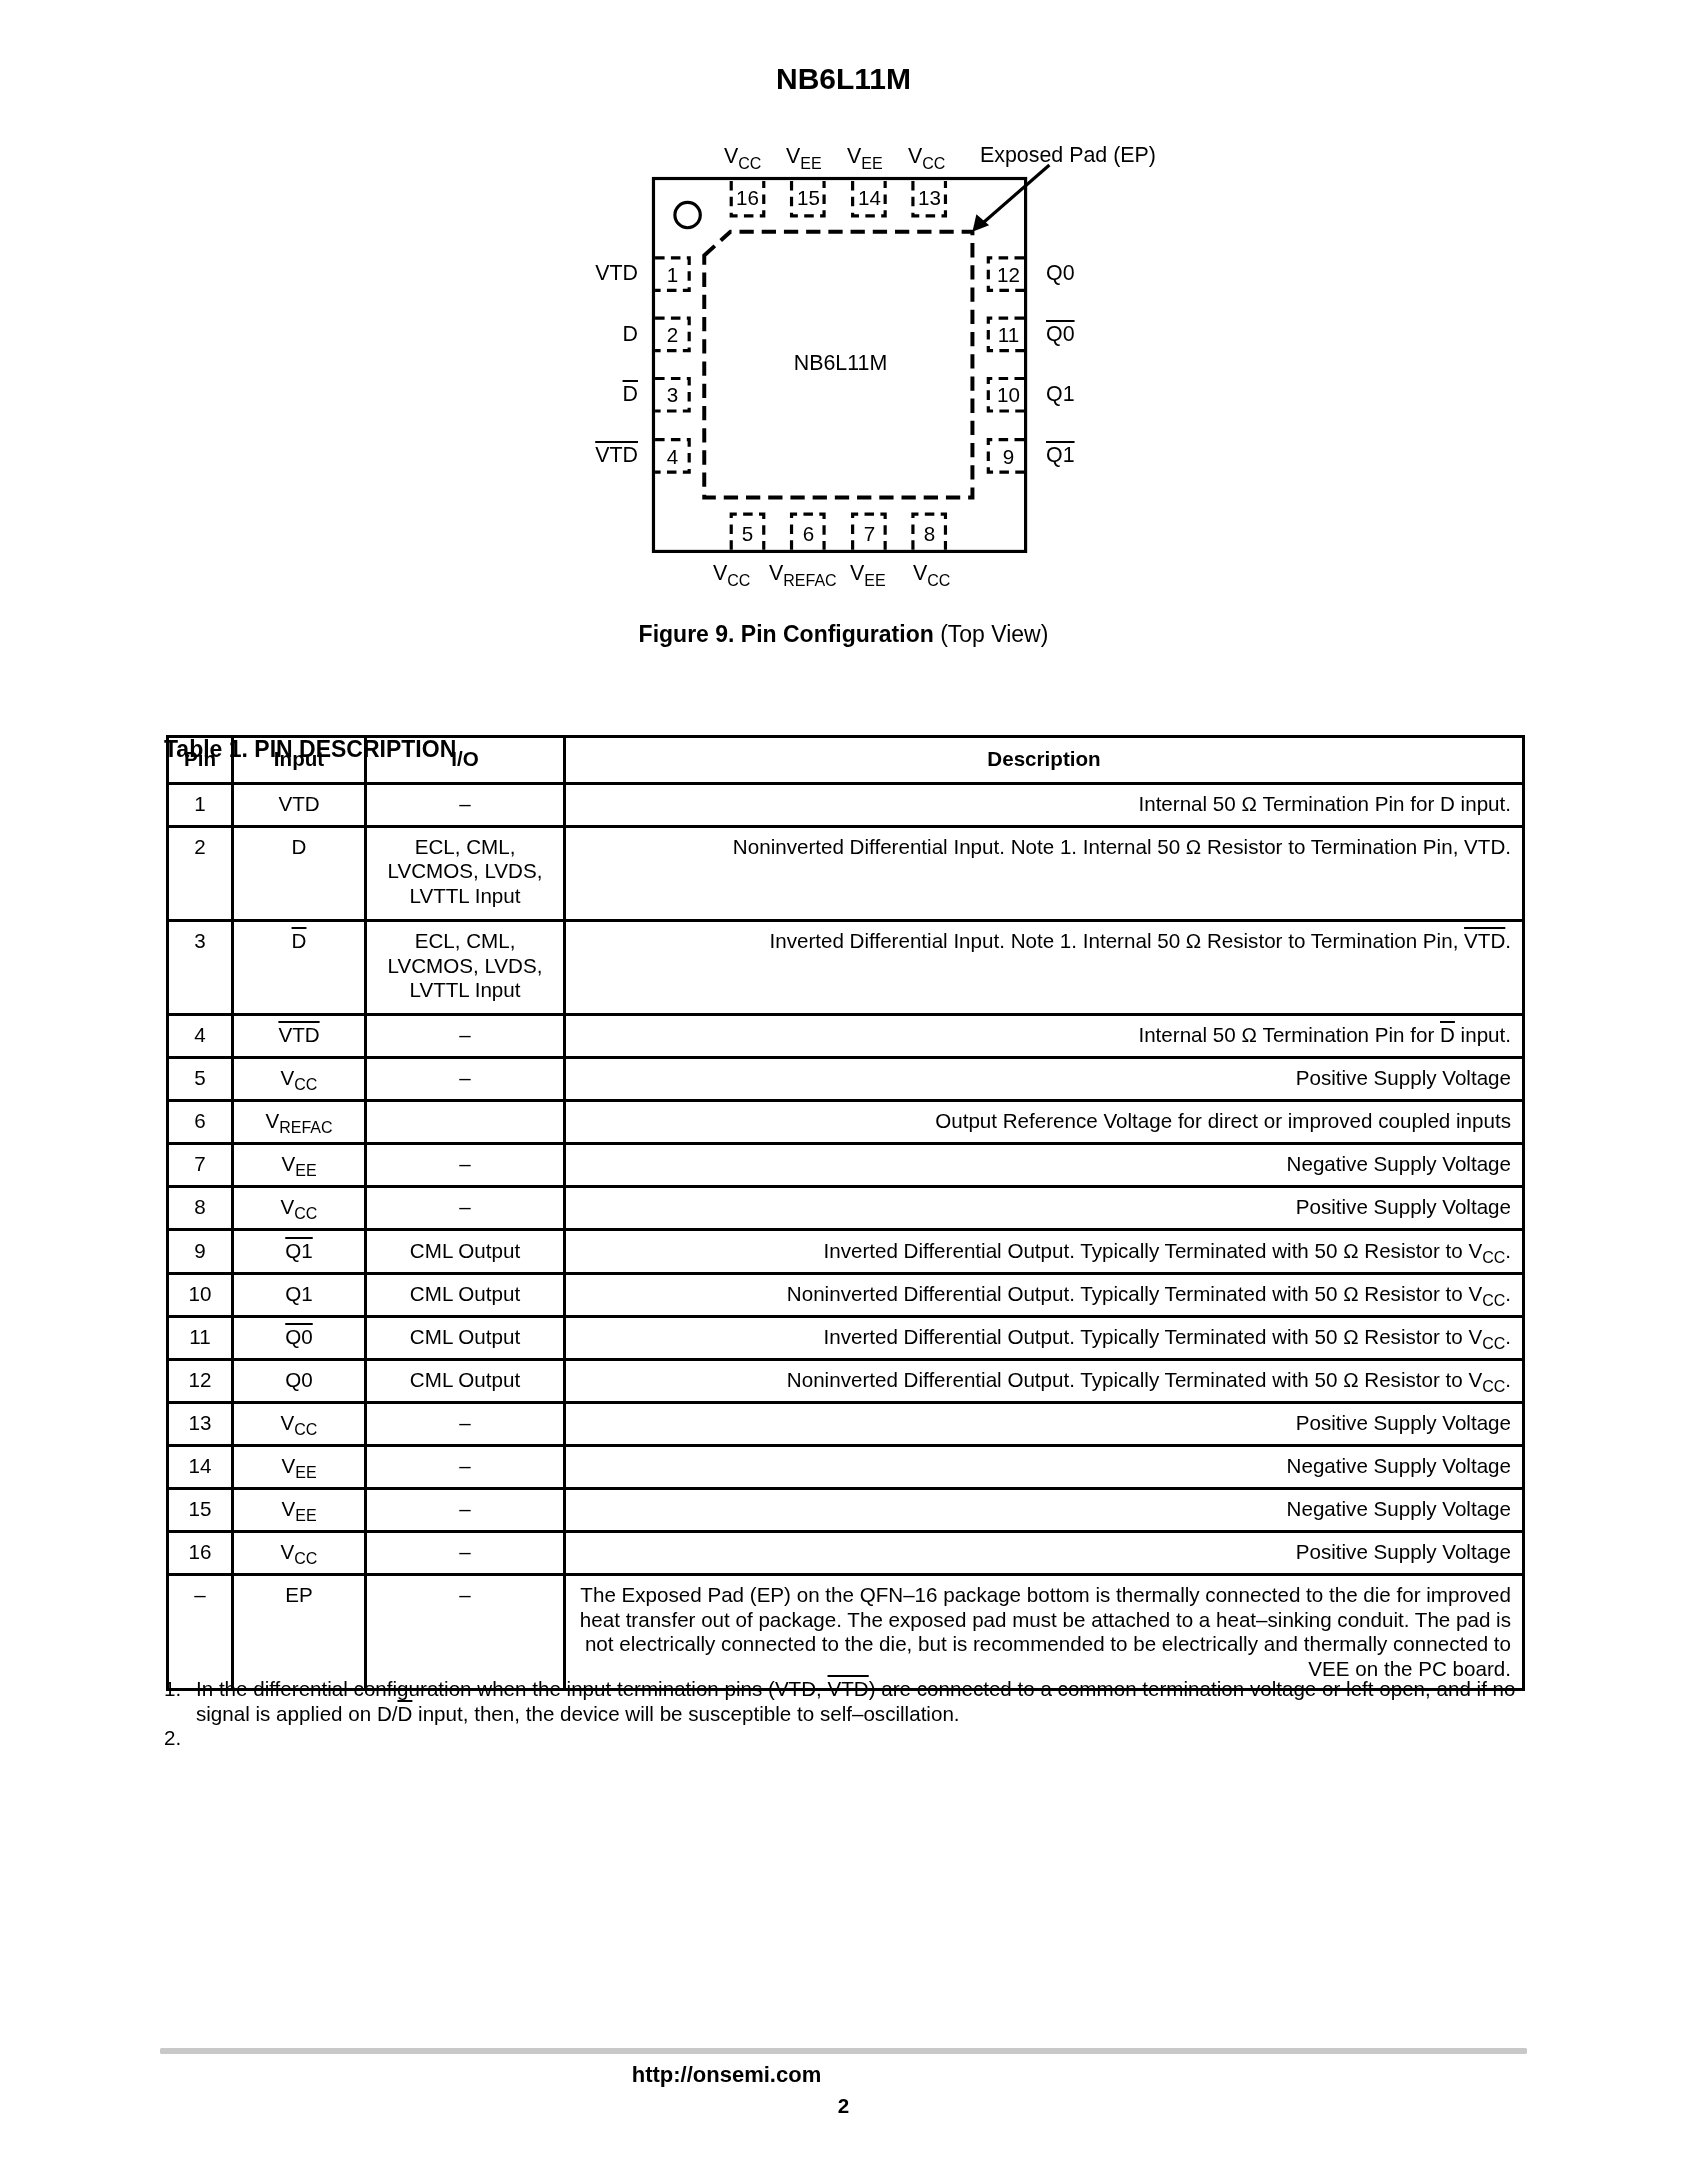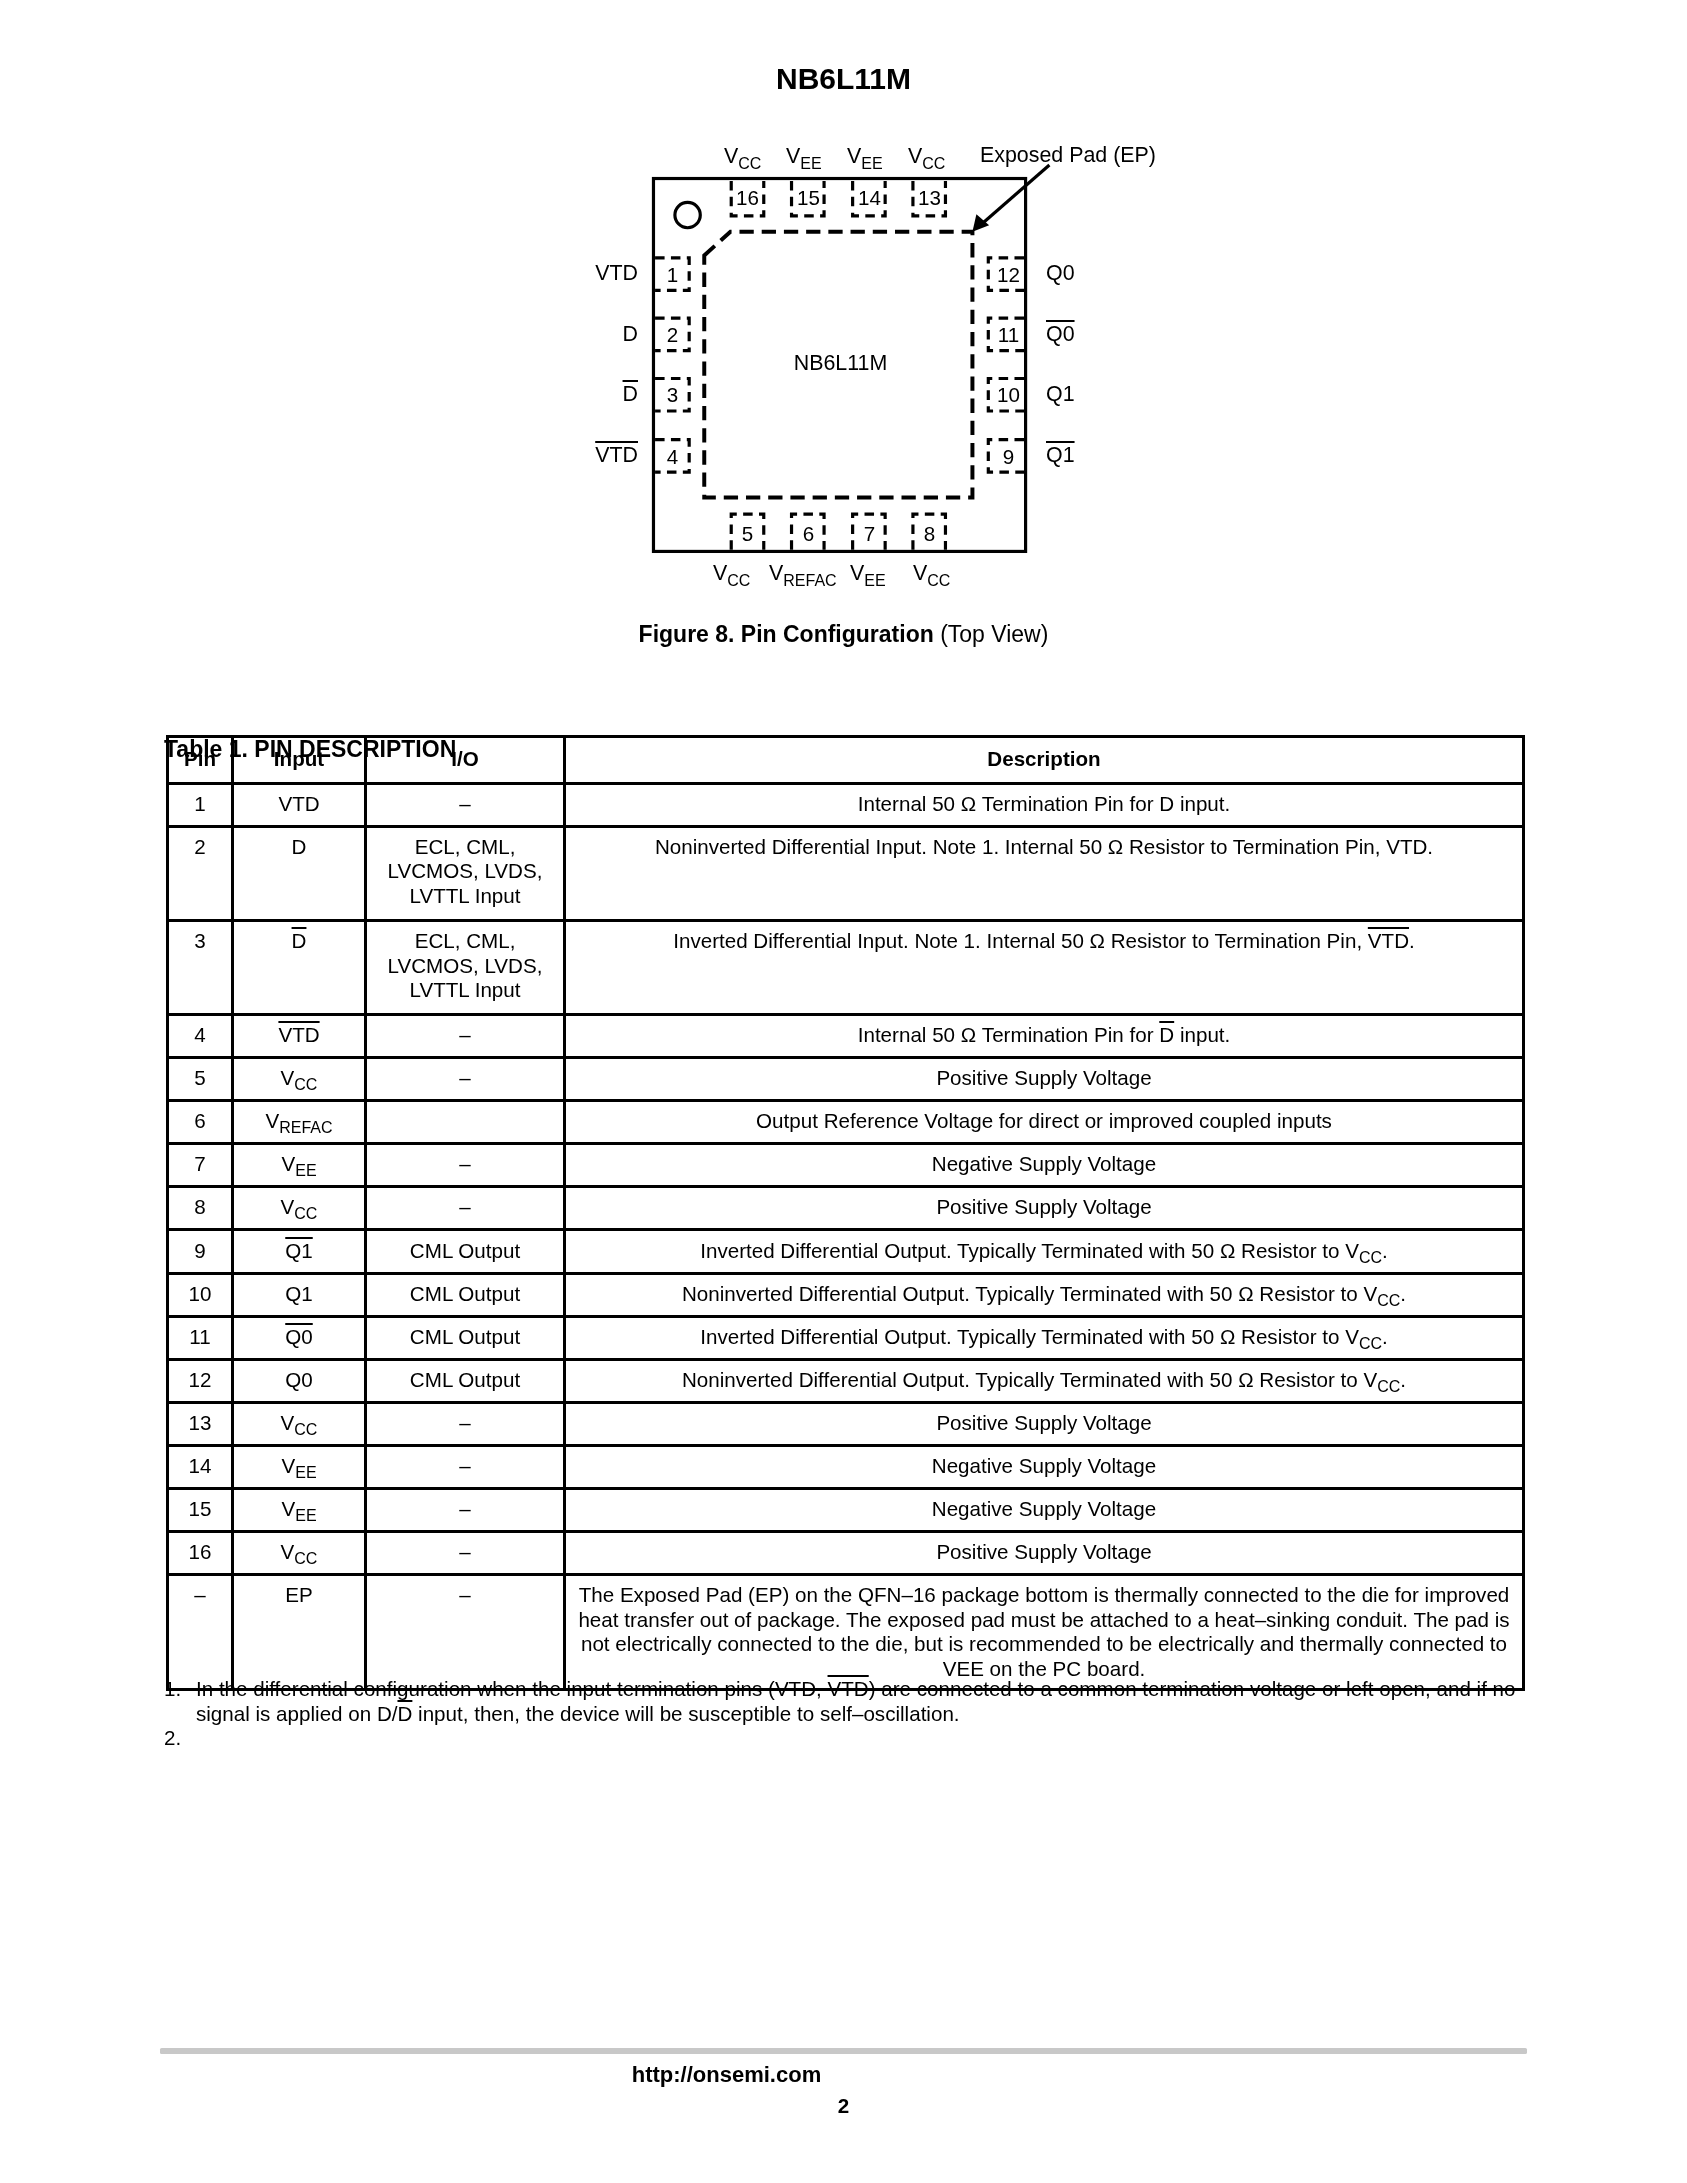--- a/index.html
+++ b/index.html
@@ -17,21 +17,21 @@
   .caption { left: 0; width: 1687px; top: 621px; text-align: center; font-size: 23px; }
   .caption b { font-weight: bold; }
   .table-title { left: 164px; top: 697px; font-size: 23px; font-weight: bold; margin-top: 39px; }
   
   table.pins { position: absolute; left: 166px; top: 735px; width: 1359px;
                border-collapse: collapse; font-size: 20.6px; }
   table.pins th, table.pins td { border: 3.2px solid #000; vertical-align: top;
                padding: 7.1px 11px 0 11px; line-height: 24.6px; }
   table.pins th { font-weight: bold; text-align: center; height: 35px; padding-top: 8.7px; }
   table.pins td.c { text-align: center; }
-  table.pins td.desc { text-align: center; }
+  table.pins td.desc { text-align: right; }
   table.pins sub { font-size: 16px; vertical-align: -4.8px; }
   tr.r1 td { height: 33px; }
   tr.r3 td { height: 84px; }
   tr.r4 td { height: 105px; }
   .notes { left: 164px; top: 1677px; width: 1366px; font-size: 20.6px; line-height: 24.6px; }
   .note { display: flex; }
   .note .n { width: 32px; flex: none; }
   .notes sub { font-size: 16px; vertical-align: -4.8px; }
   .footer-rule { left: 160px; top: 2048px; width: 1367px; height: 6.4px; background: #c8c8c8; border-radius: 1.6px; }
   .footer-url { left: 0; width: 1453px; top: 2062px; text-align: center; font-size: 22px; font-weight: bold; }
@@ -111,21 +111,21 @@
   <div class="pin-num" style="left:730px;top:522px;">5</div>
   <div class="pin-num" style="left:791px;top:522px;">6</div>
   <div class="pin-num" style="left:852px;top:522px;">7</div>
   <div class="pin-num" style="left:912px;top:522px;">8</div>
   <div class="abs pkg-label" style="left:713px;top:561px;"><span>V</span><sub>CC</sub></div>
   <div class="abs pkg-label" style="left:769px;top:561px;"><span>V</span><sub>REFAC</sub></div>
   <div class="abs pkg-label" style="left:850px;top:561px;"><span>V</span><sub>EE</sub></div>
   <div class="abs pkg-label" style="left:913px;top:561px;"><span>V</span><sub>CC</sub></div>
 </div>
 
-<div class="abs caption"><b>Figure 8. Pin Configuration</b><span> (Top View)</span></div>
+<div class="abs caption"><b>Figure 9. Pin Configuration</b><span> (Top View)</span></div>
 
 <div class="abs table-title">Table 1. PIN DESCRIPTION</div>
 
 <table class="pins">
   <colgroup>
     <col style="width:65px">
       <col style="width:133px">
       <col style="width:199px">
       <col>
   </colgroup>

